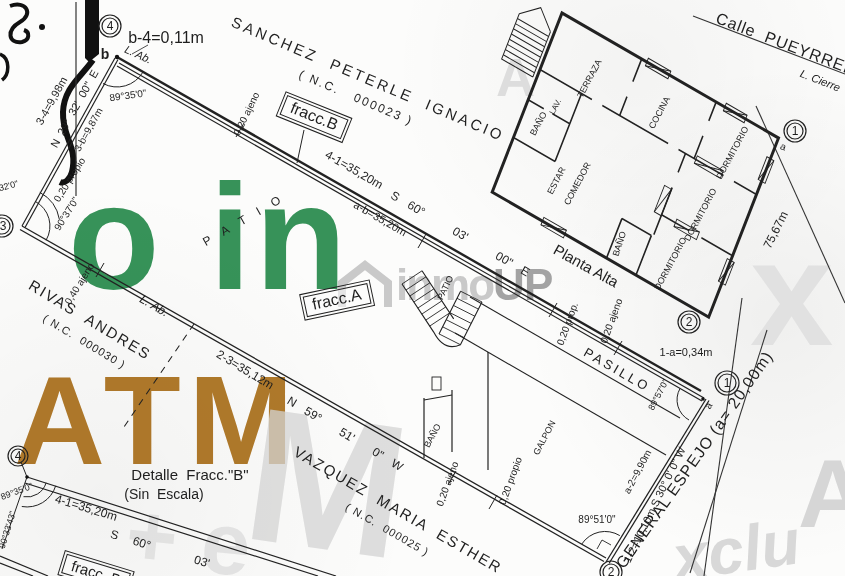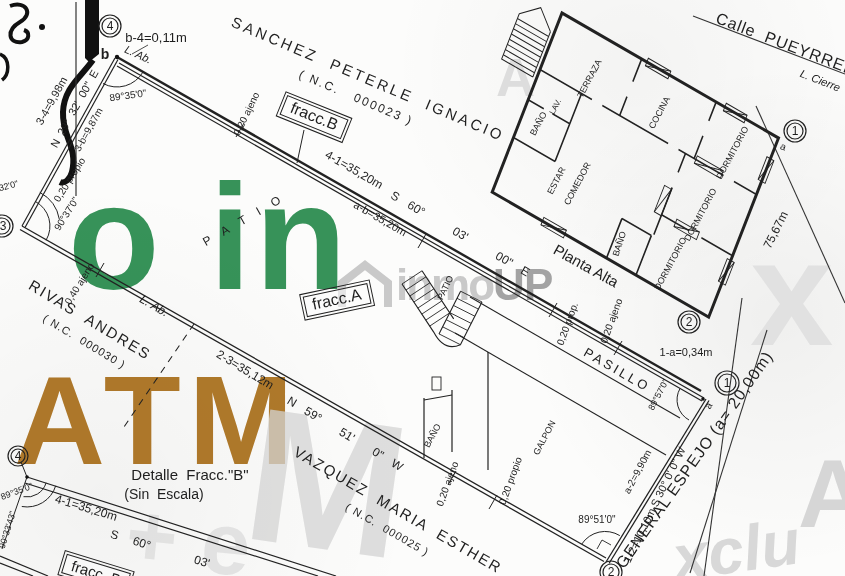--- a/index.html
+++ b/index.html
@@ -208,21 +208,21 @@
     </g>
   </svg>
 
   <div class="lbl" style="left:368px;top:79px;font-size:15px;letter-spacing:3px;transform:translate(-50%,-50%) rotate(23deg);">SANCHEZ  PETERLE  IGNACIO</div>
   <div class="lbl" style="left:356px;top:98px;font-size:12px;letter-spacing:2px;transform:translate(-50%,-50%) rotate(23deg);">( N.C.   000023 )</div>
 
   <div class="lbl" style="left:786px;top:45px;font-size:16px;letter-spacing:1px;transform:translate(-50%,-50%) rotate(21deg);">Calle  PUEYRRED</div>
   <div class="lbl it" style="left:820px;top:81px;font-size:11px;transform:translate(-50%,-50%) rotate(21deg);">L. Cierre</div>
   <div class="lbl" style="left:776px;top:230px;font-size:12px;transform:translate(-50%,-50%) rotate(-63deg);">75,67m</div>
 
-  <div class="lbl" style="left:156px;top:38px;font-size:13px;transform:translate(-50%,-50%);">b-4=0,11m</div>
+  <div class="lbl" style="left:166px;top:38px;font-size:16px;transform:translate(-50%,-50%);">b-4=0,11m</div>
   <div class="lbl" style="left:105px;top:54px;font-size:14px;font-weight:bold;transform:translate(-50%,-50%);">b</div>
   <div class="lbl" style="left:128px;top:96px;font-size:10px;transform:translate(-50%,-50%) rotate(-8deg);">89°35'0"</div>
 
   <div class="lbl" style="left:52px;top:101px;font-size:11px;transform:translate(-50%,-50%) rotate(-61deg);">3-4=9,98m</div>
   <div class="lbl" style="left:75px;top:109px;font-size:11px;word-spacing:3px;transform:translate(-50%,-50%) rotate(-61deg);">N 29° 32' 00" E</div>
   <div class="lbl" style="left:89px;top:130px;font-size:10px;transform:translate(-50%,-50%) rotate(-61deg);">3-b=9,87m</div>
   <div class="lbl" style="left:70px;top:180px;font-size:10px;transform:translate(-50%,-50%) rotate(-58deg);">0,20 propio</div>
   <div class="lbl" style="left:67px;top:214px;font-size:10px;transform:translate(-50%,-50%) rotate(-58deg);">90°37'0"</div>
   <div class="lbl" style="left:7px;top:187px;font-size:9px;transform:translate(-50%,-50%) rotate(-15deg);">°32'0"</div>
   <div class="lbl" style="left:80px;top:284px;font-size:10px;transform:translate(-50%,-50%) rotate(-58deg);">0,40 ajeno</div>

